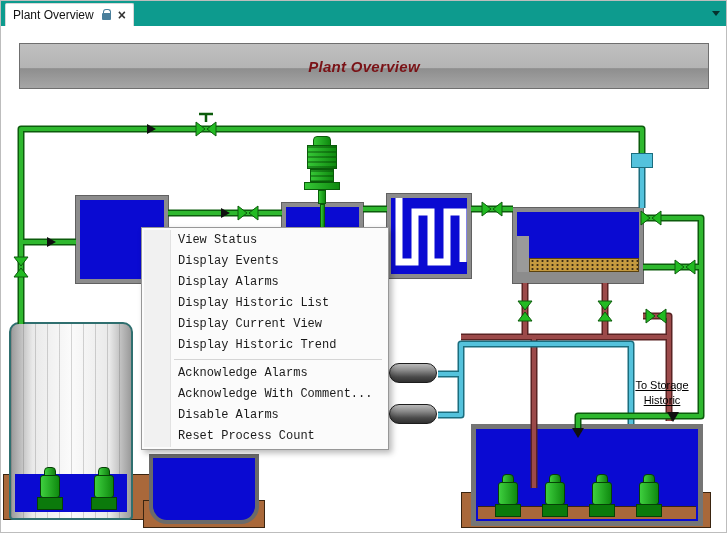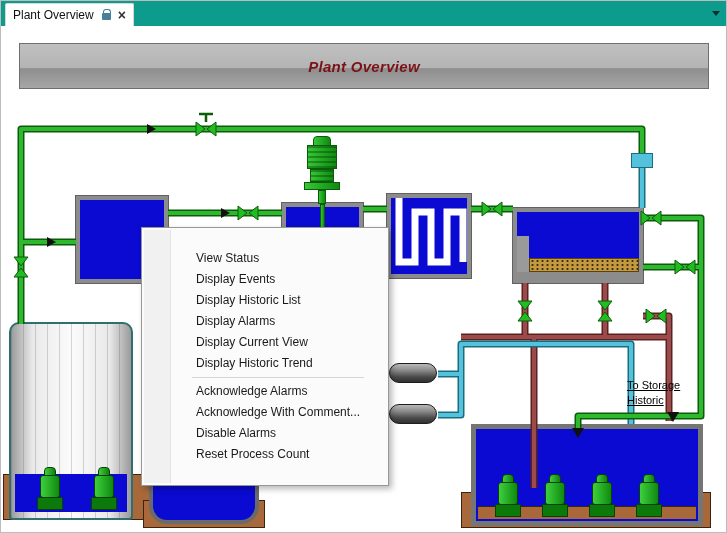--- a/index.html
+++ b/index.html
@@ -61,39 +61,39 @@
                            linear-gradient(90deg,#36c736,#0f8a0f) !important; }
   
   .pump { position:absolute; width:26px; height:44px; }
   .pump > div { position:absolute; border:1px solid #064006; }
   .pump .p-cap  { left:7px; top:0; width:12px; height:9px; border-radius:4px 4px 0 0;
                   background:linear-gradient(90deg,#3ecf3e,#108010); }
   .pump .p-body { left:3px; top:8px; width:20px; height:23px; border-radius:3px;
                   background:linear-gradient(90deg,#3ecf3e,#0f8a0f); }
   .pump .p-base { left:0; top:30px; width:26px; height:13px; background:#0b7a0b; }
   
-  .to-storage { position:absolute; left:626px; top:352px; width:70px; text-align:left;
+  .to-storage { position:absolute; left:626px; top:352px; width:70px; text-align:center;
                 font-size:11px; color:#000; line-height:1.35; }
   .to-storage span { display:block; text-decoration:underline; }
   
   svg.pipes { position:absolute; left:0; top:0; }
   .po { fill:none; stroke-linejoin:round; }
   .g-o { stroke:var(--pipe-green-dark,#0c5c0c); stroke-width:7; }
   .g-i { stroke:var(--pipe-green,#2eb82e); stroke-width:4; }
   .t-o { stroke:var(--pipe-teal-dark,#1b6d7e); stroke-width:7; }
   .t-i { stroke:var(--pipe-teal,#54c2dc); stroke-width:4; }
   .r-o { stroke:var(--pipe-red-dark,#5a2323); stroke-width:7; }
   .r-i { stroke:var(--pipe-red,#9c4a4a); stroke-width:4; }
   .serp { stroke:#ffffff; stroke-width:7; fill:none; }
   .valve { fill:var(--valve-green,#22bb22); stroke:var(--pipe-green-dark,#0c5c0c); stroke-width:1; }
   .farrow { fill:#101010; }
   
   .context-menu { position:absolute; left:140px; top:226px; width:248px; z-index:50;
-                  background:#fbfbfb; border:1px solid #979797; padding:20px;
-                  box-shadow:3px 3px 6px rgba(0,0,0,.28); }
+                  background:#fbfbfb; border:1px solid #979797; padding:2px;
+                  box-shadow:3px 3px 6px rgba(0,0,0,.28);font-family:Liberation Mono, monospace; }
   .context-menu::before { content:""; position:absolute; left:2px; top:2px; bottom:2px; width:26px;
                   background:#f1f1f1; border-right:1px solid #e2e2e2; }
   .menu-item { position:relative; height:21px; line-height:21px; padding-left:34px;
                font-size:12px; color:#1a1a1a; white-space:nowrap; }
   .menu-sep { position:relative; height:1px; background:#d5d5d5; margin:3px 4px 3px 30px; }
 </style>
 </head>
 <body>
 
 <div class="window">
@@ -245,22 +245,22 @@
     <div class="to-storage">
       <span>To Storage</span>
       <span>Historic</span>
     </div>
 
   </div>
 
   <div class="context-menu">
       <div class="menu-item">View Status</div>
       <div class="menu-item">Display Events</div>
+      <div class="menu-item">Display Alarms</div>
       <div class="menu-item">Display Historic List</div>
-      <div class="menu-item">Display Alarms</div>
       <div class="menu-item">Display Current View</div>
       <div class="menu-item">Display Historic Trend</div>
       <div class="menu-sep"></div>
       <div class="menu-item">Acknowledge Alarms</div>
       <div class="menu-item">Acknowledge With Comment...</div>
       <div class="menu-item">Disable Alarms</div>
       <div class="menu-item">Reset Process Count</div>
     </div>
 
 </div>

